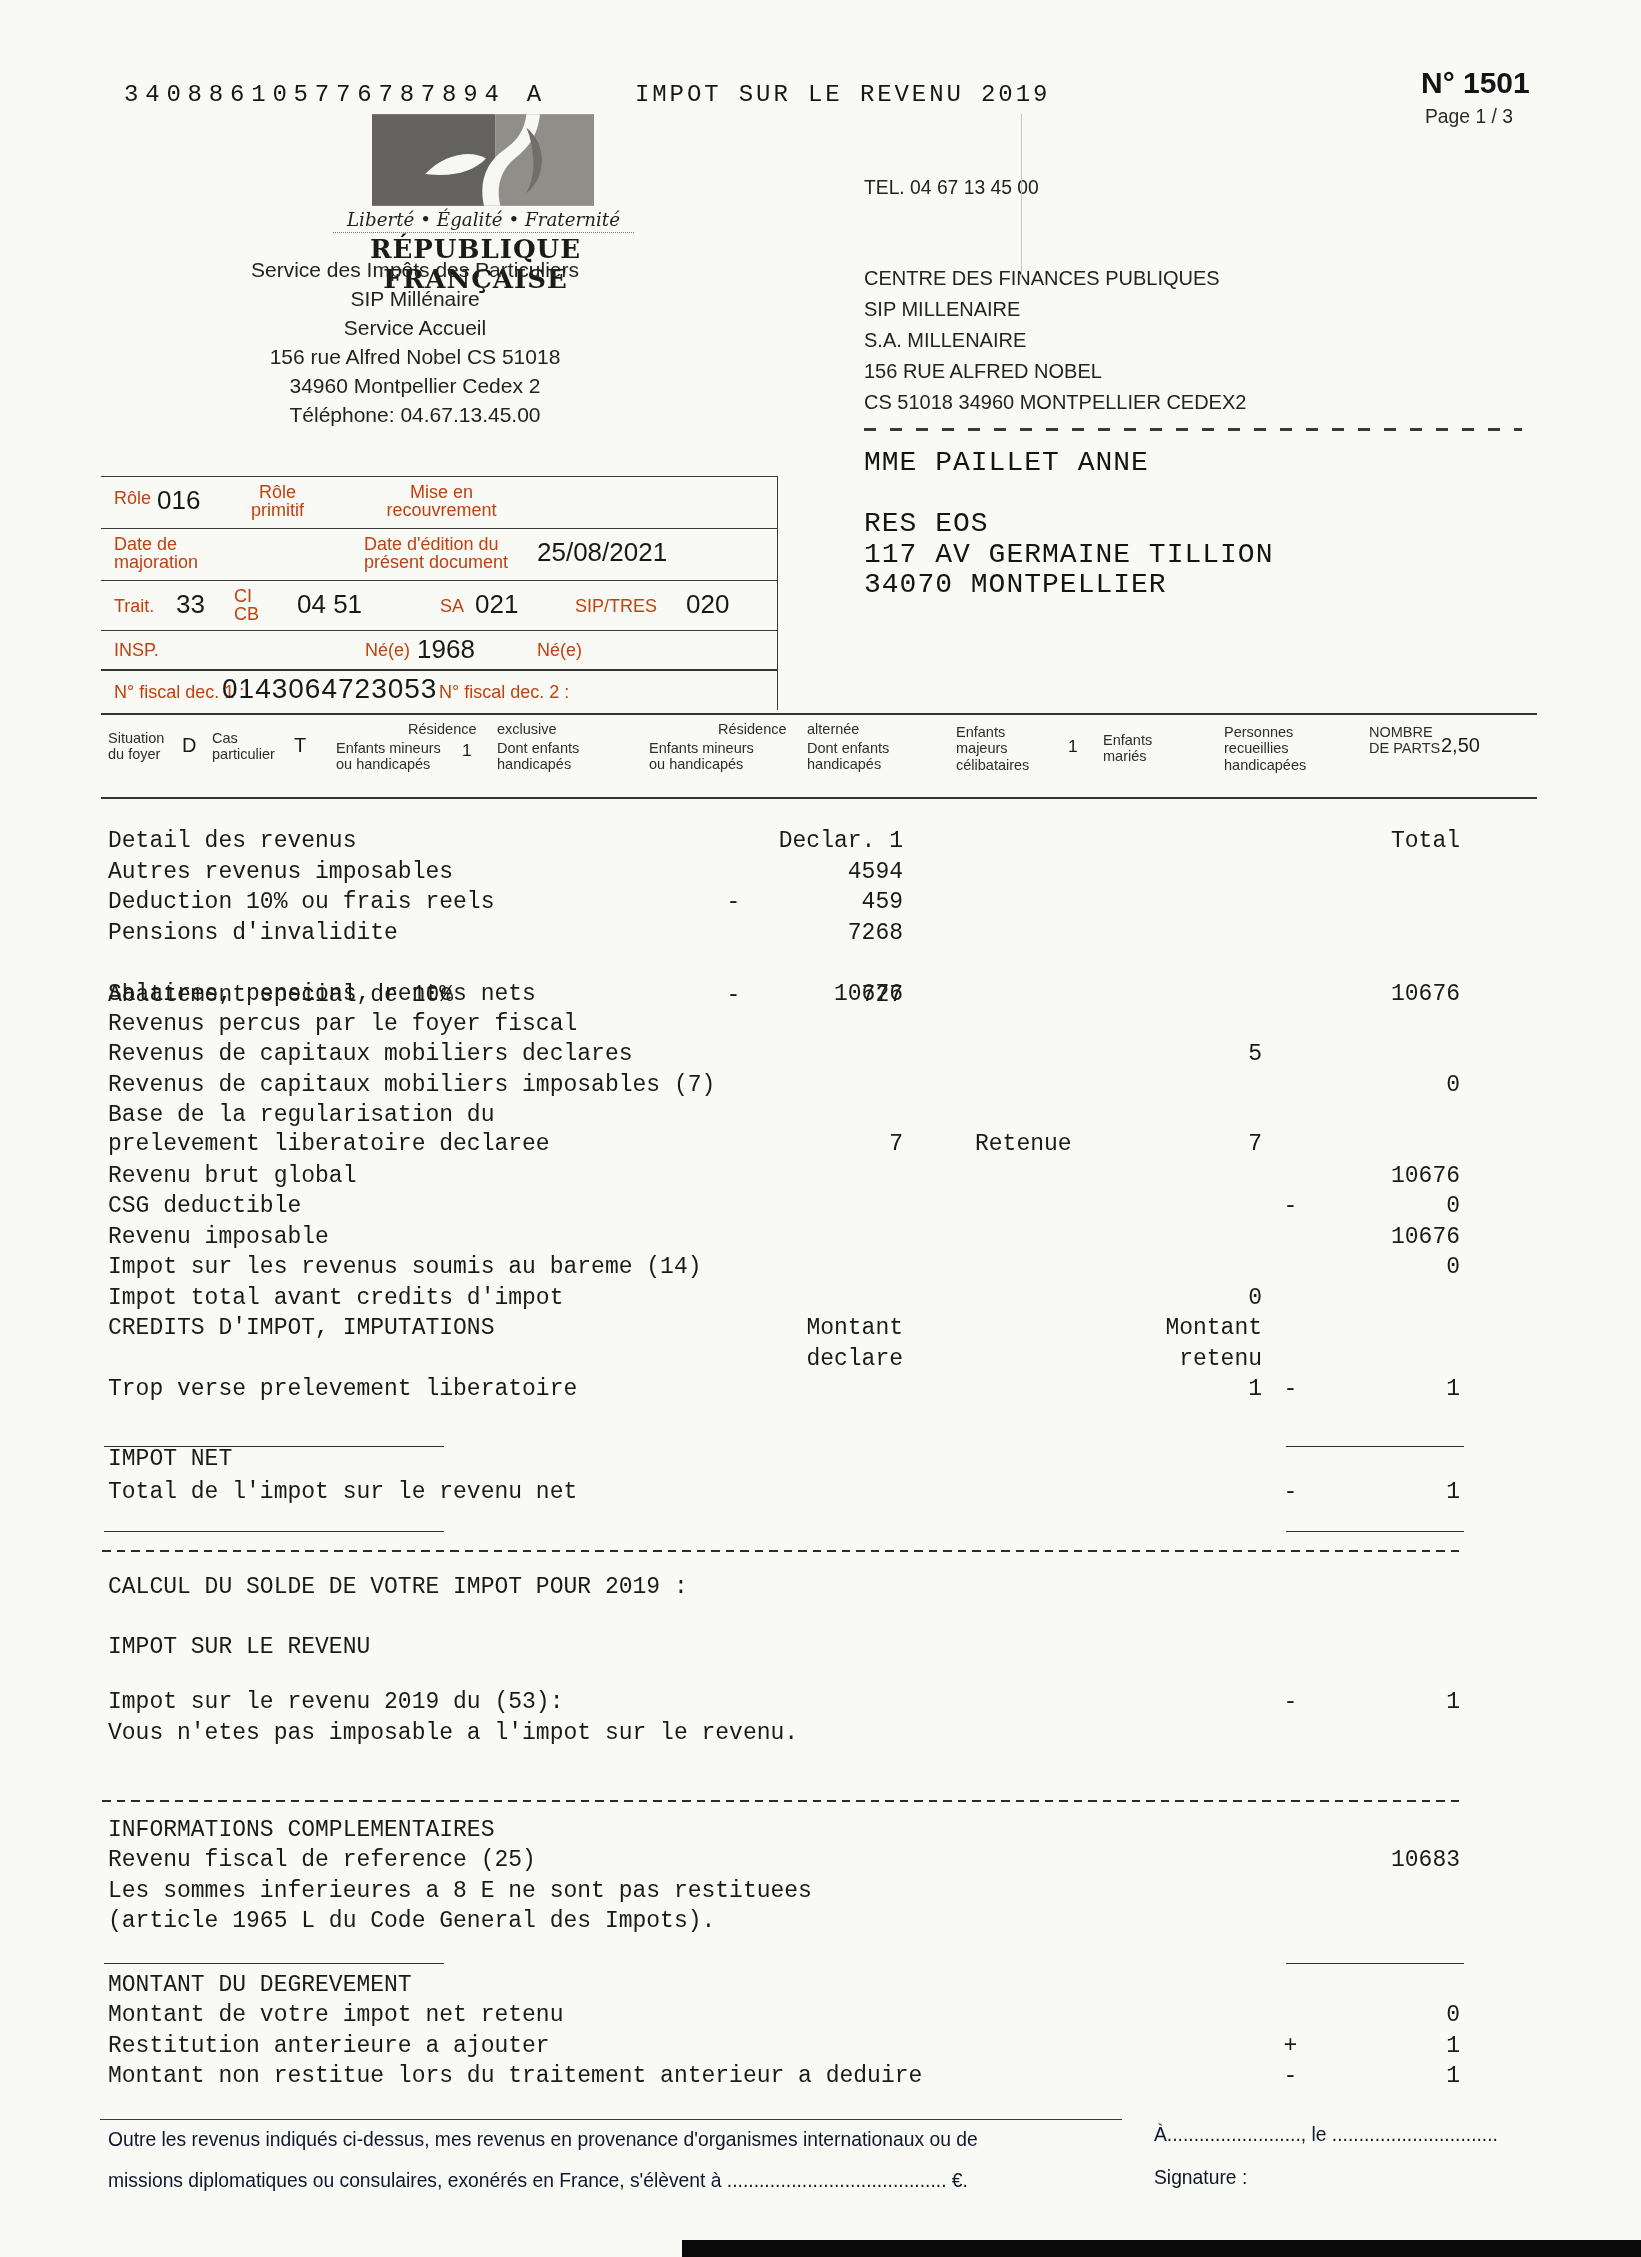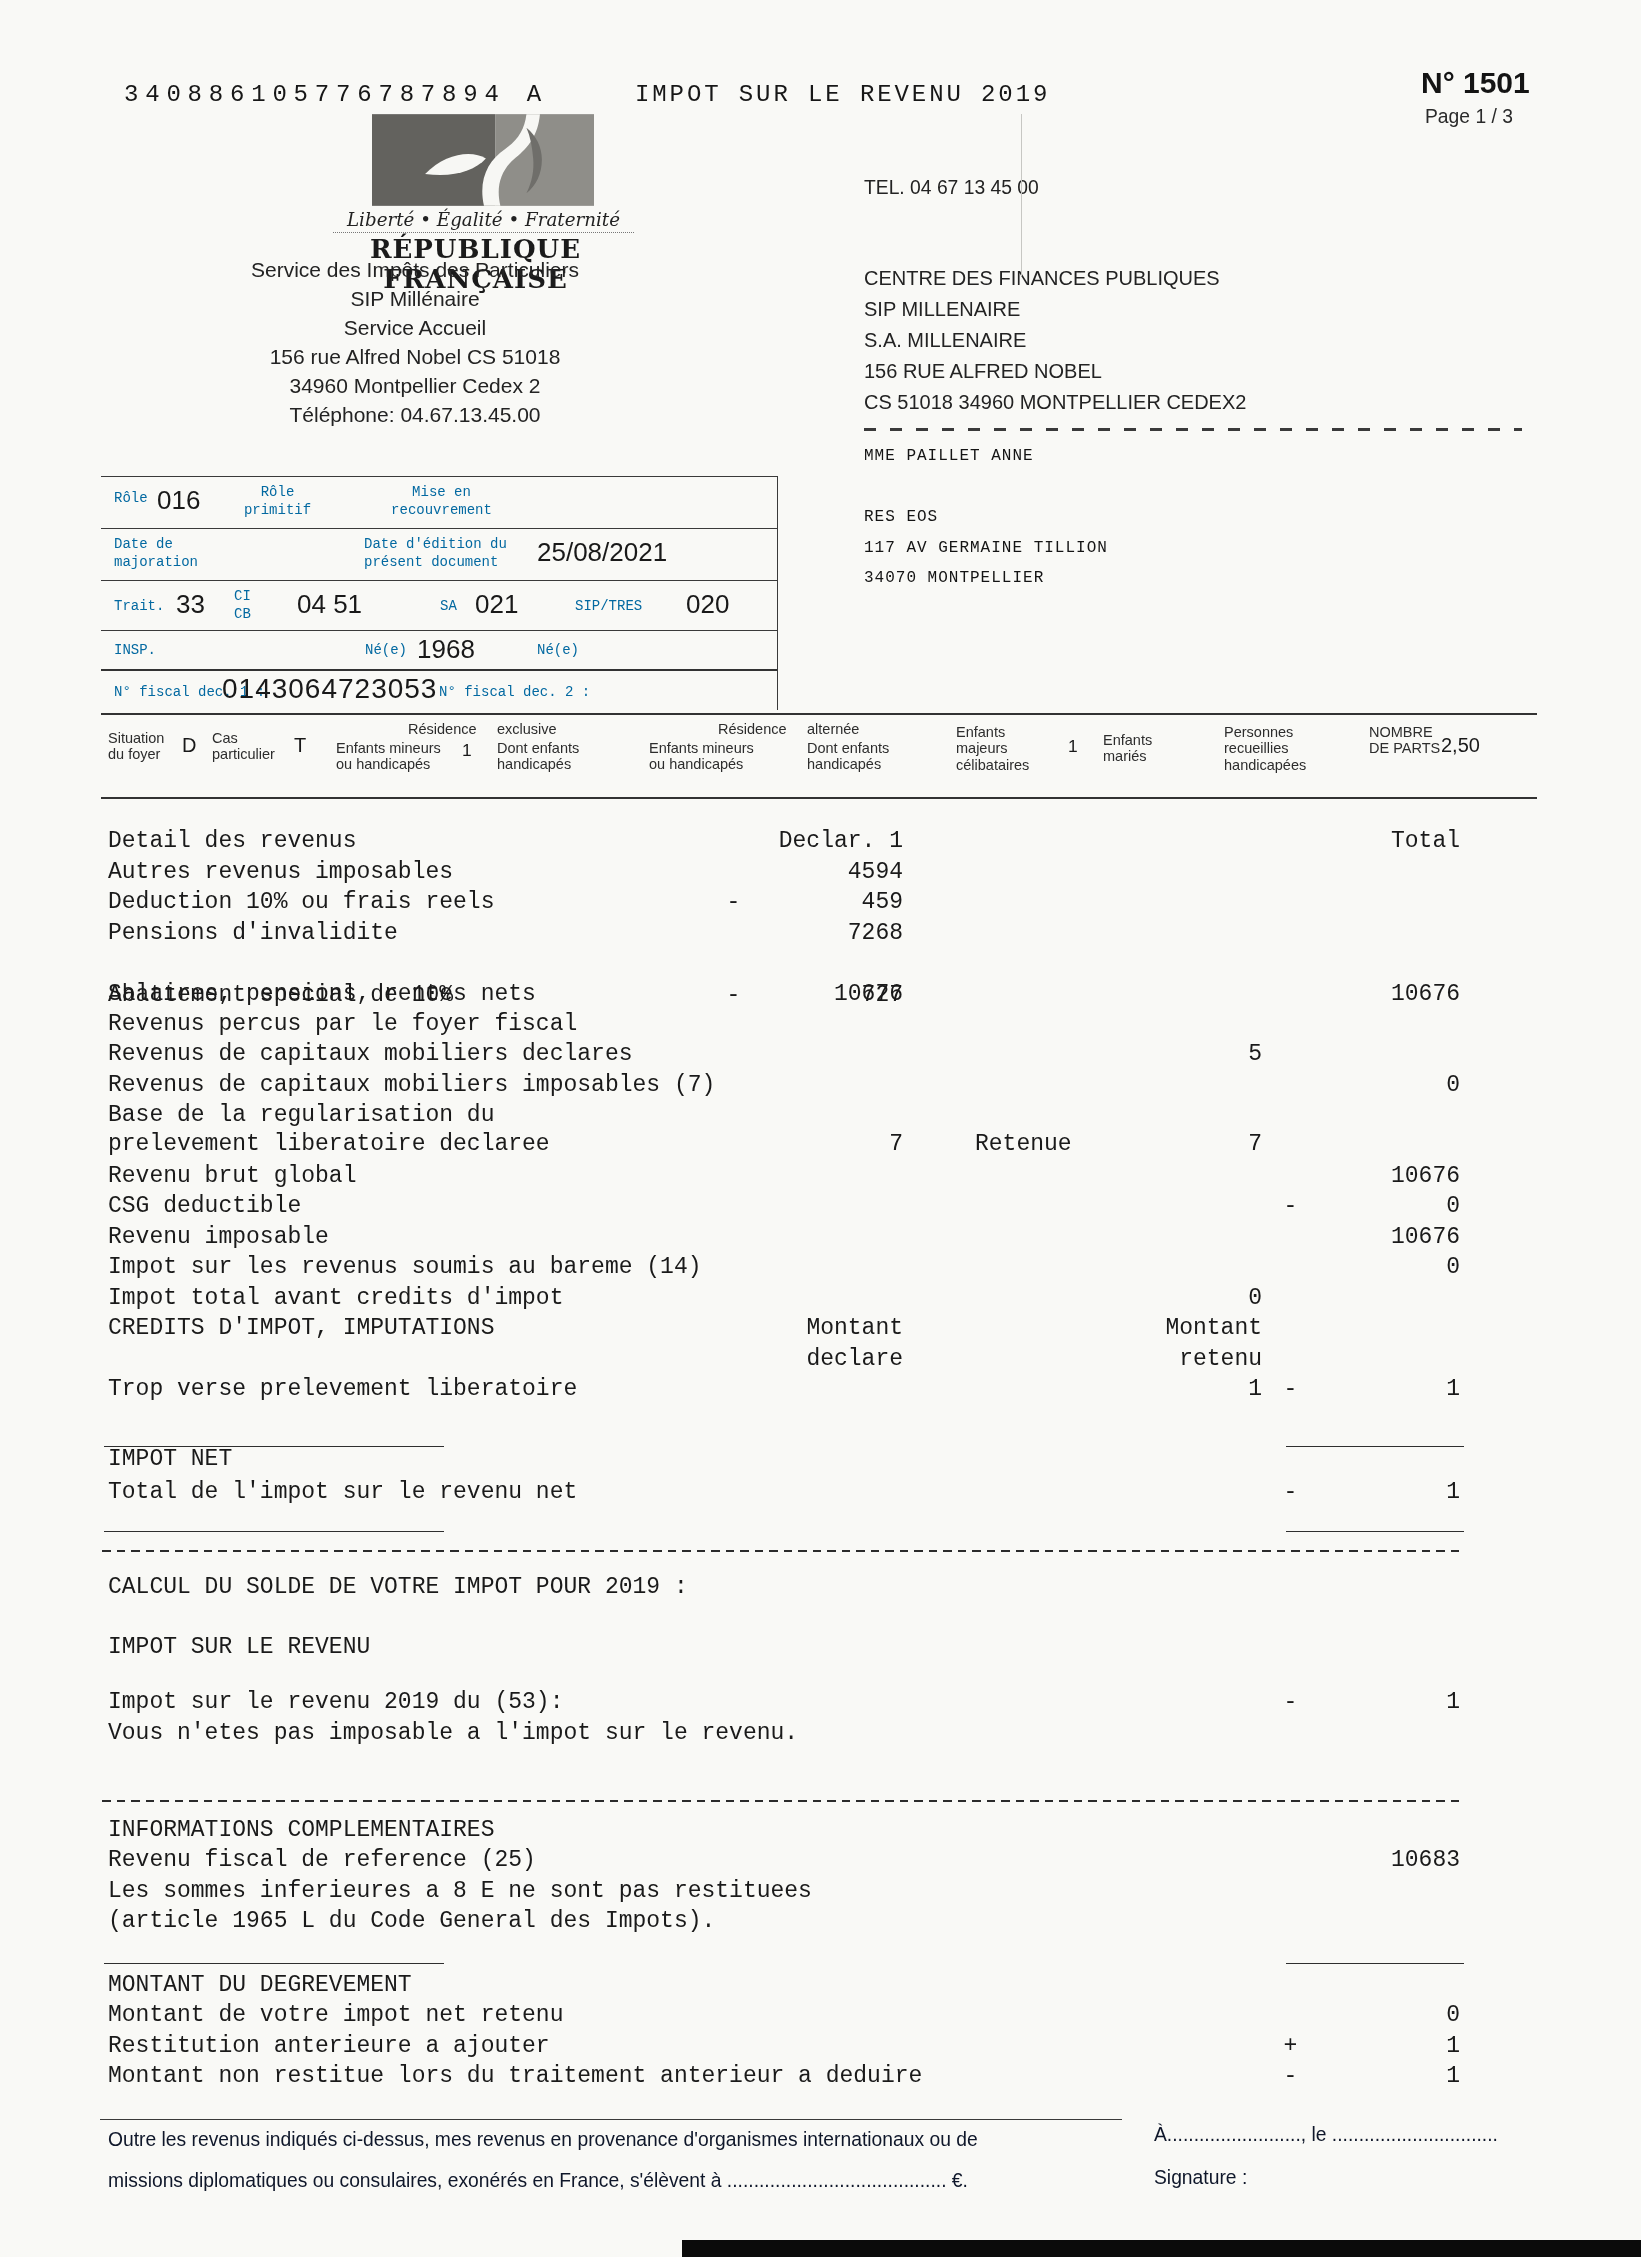--- a/index.html
+++ b/index.html
@@ -20,28 +20,28 @@
   .motto{left:333px;top:209px;width:301px;text-align:center;font-size:18.3px;font-style:italic;
          border-bottom:1px dotted #777;padding-bottom:1.9px;color:#222;}
   .republic{left:325px;top:234px;width:301px;text-align:center;font-size:26px;font-weight:600;
             font-variant:small-caps;letter-spacing:1px;color:#1b1b1b;}
   .sip-address{left:111px;top:255px;width:608px;text-align:center;font-size:21px;line-height:29px;color:#232323;}
 
   .tel-line{left:864px;top:177px;font-size:19.3px;color:#232323;}
   .center-address{left:864px;top:263px;font-size:20px;line-height:31px;color:#232323;}
   .hdr-dash{left:864px;top:428px;width:658px;height:2.9px;
             background:repeating-linear-gradient(90deg,#3a3a3a 0 11.6px,transparent 11.6px 26px);}
-  .recipient-line{font-size:16px;color:#141414;letter-spacing:1px;}
+  .recipient-line{font-size:28px;color:#141414;letter-spacing:1px;}
   .vline-artifact{left:1021px;top:114px;width:1px;height:162px;background:#c7c7c3;}
 
   
   .hline{height:0;border-top:1.4px solid #3a3a3a;}
   .hline2{height:0;border-top:2.4px solid #333;}
   .vline{width:0;border-left:1.4px solid #3a3a3a;}
-  .lbl{font-size:14px;line-height:18.3px;color:#0369a1;font-family:Liberation Mono, monospace;}
+  .lbl{font-size:18px;line-height:18.3px;color:#c2410c;}
   .val{font-size:26px;color:#191919;}
   .val-big{font-size:28px;color:#191919;letter-spacing:1px;}
 
   
   .band-lbl{font-size:14.5px;line-height:16.4px;color:#2d2d2d;}
   .band-val{font-size:20px;color:#191919;}
 
   
   .bl{position:absolute;left:0;width:1641px;height:31px;font-family:"Liberation Mono","DejaVu Sans Mono",monospace;
       font-size:23px;line-height:30px;color:#1a1a1a;}

